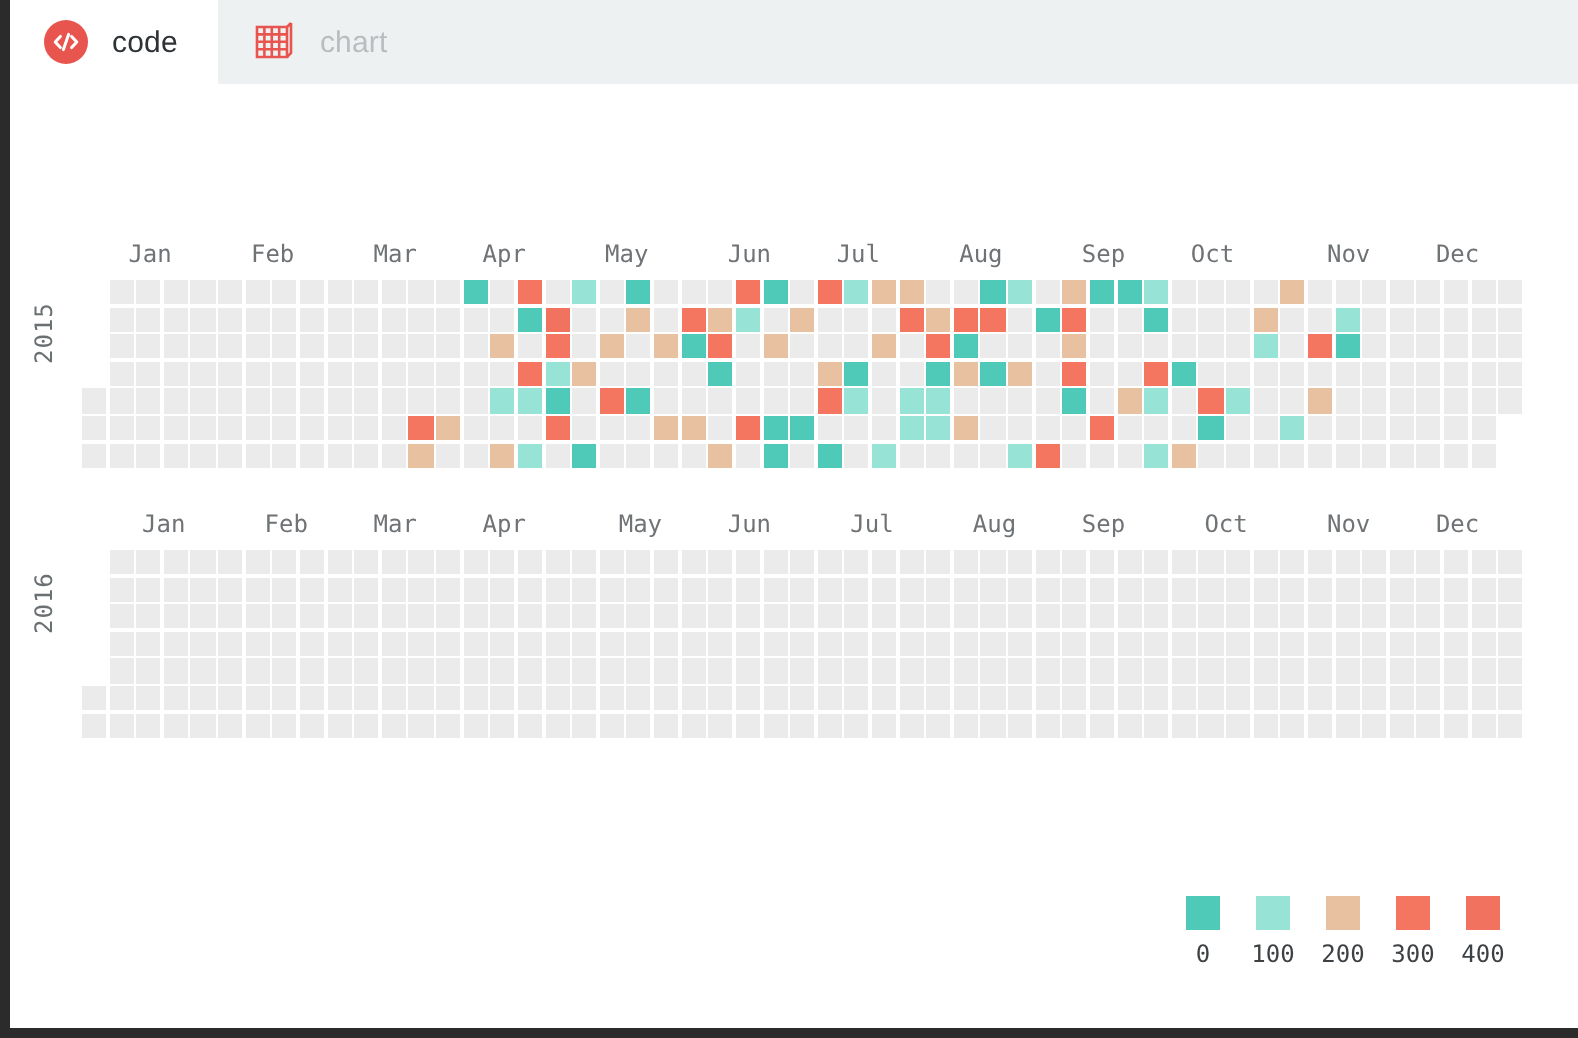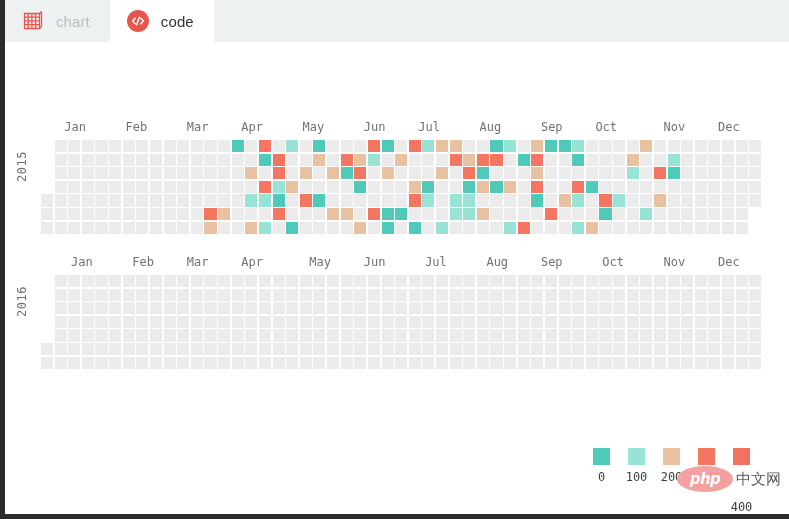--- a/index.html
+++ b/index.html
@@ -163,46 +163,46 @@
     letter-spacing: 0px;
   }
 </style>
 </head>
 <body>
 
 <div id="app-frame">
 
   <div id="tabbar">
 
+    <div class="tab active">
+      <span class="tab-icon">
+        <svg viewBox="0 0 24 24" width="24" height="24">
+          <circle cx="12" cy="12" r="11" fill="#e8554e"></circle>
+          <g fill="none" stroke="#ffffff" stroke-width="1.5" stroke-linecap="round" stroke-linejoin="round">
+            <path d="M9.2 9.2 L6.6 12 L9.2 14.8"></path>
+            <path d="M14.8 9.2 L17.4 12 L14.8 14.8"></path>
+            <path d="M13.3 8.2 L10.7 15.8"></path>
+          </g>
+        </svg>
+      </span>
+      <span class="tab-label">code</span>
+    </div>
+
     <div class="tab">
       <span class="tab-icon">
         <svg viewBox="0 0 24 24" width="24" height="24">
           <g fill="none" stroke="#e8554e" stroke-width="1.3">
             <path d="M3.5 4.5 h15 v15 h-15 z"></path>
             <path d="M3.5 8.2 h15 M3.5 11.9 h15 M3.5 15.6 h15"></path>
             <path d="M7.2 4.5 v15 M10.9 4.5 v15 M14.6 4.5 v15"></path>
             <path d="M18.5 4.5 l2 -2 M20.5 2.5 v15 l-2 2"></path>
           </g>
         </svg>
       </span>
       <span class="tab-label">chart</span>
-    </div>
-
-    <div class="tab active">
-      <span class="tab-icon">
-        <svg viewBox="0 0 24 24" width="24" height="24">
-          <circle cx="12" cy="12" r="11" fill="#e8554e"></circle>
-          <g fill="none" stroke="#ffffff" stroke-width="1.5" stroke-linecap="round" stroke-linejoin="round">
-            <path d="M9.2 9.2 L6.6 12 L9.2 14.8"></path>
-            <path d="M14.8 9.2 L17.4 12 L14.8 14.8"></path>
-            <path d="M13.3 8.2 L10.7 15.8"></path>
-          </g>
-        </svg>
-      </span>
-      <span class="tab-label">code</span>
     </div>
 
 
   </div>
 
   <div id="chart-area">
 
     <div class="year-block" id="year-block-0" style="top:78px;">
       <div class="year-label" id="year-label-0" style="top:42px;">2015</div>
       <div class="months" id="months-0">
@@ -977,23 +977,19 @@
     <div id="legend" style="left:588px; top:406px; width:180px;">
         <div class="legend-swatch" style="left: 0px; background: rgb(79, 201, 184);"></div>
         <div class="legend-swatch" style="left: 35px; background: rgb(151, 227, 213);"></div>
         <div class="legend-swatch" style="left: 70px; background: rgb(232, 193, 160);"></div>
         <div class="legend-swatch" style="left: 105px; background: rgb(244, 117, 96);"></div>
         <div class="legend-swatch" style="left: 140px; background: rgb(241, 115, 95);"></div>
         <div class="legend-tick" style="left: 8.5px;">0</div>
         <div class="legend-tick" style="left: 43.5px;">100</div>
         <div class="legend-tick" style="left: 78.5px;">200</div>
         <div class="legend-tick" style="left: 113.5px;">300</div>
-        <div class="legend-tick" style="left: 148.5px; margin-top: 30px;">400</div>
+        <div class="legend-tick" style="left: 148.5px;">400</div>
       </div>
 
   </div>
 
-  <div id="watermark">
-    <div id="wm-badge">php</div>
-    <div id="wm-text">中文网</div>
-  </div>
 
 </div>
 
 </body></html>

